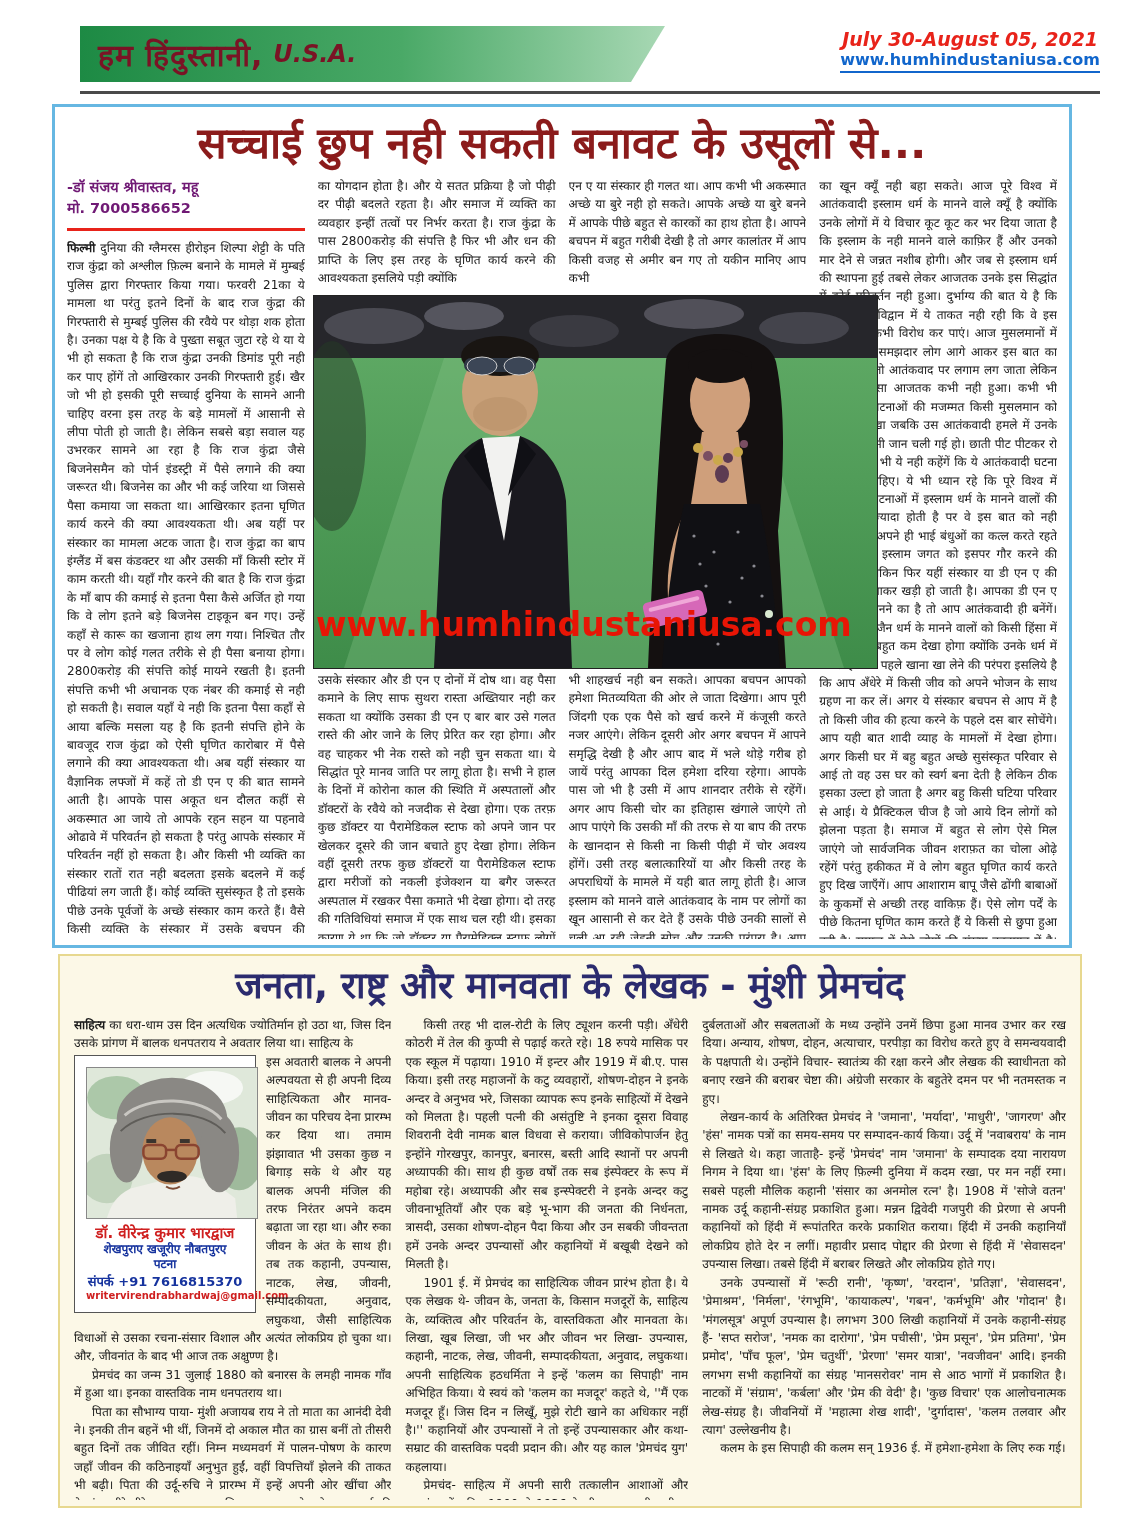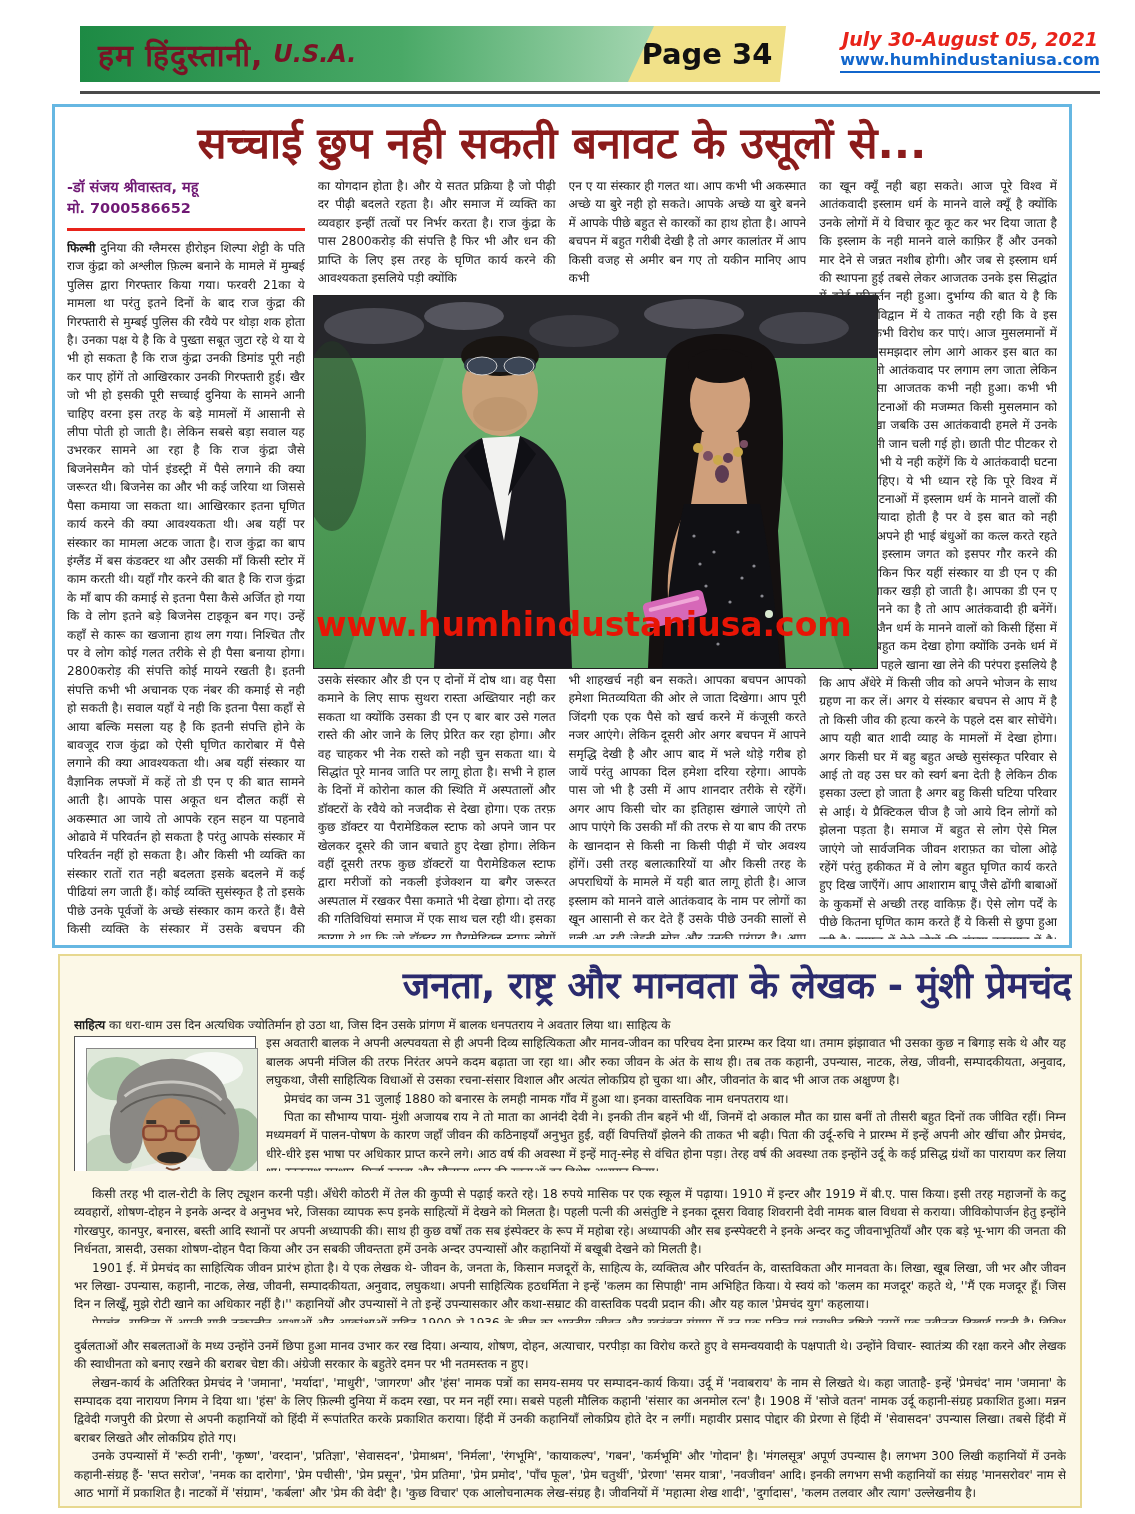--- a/index.html
+++ b/index.html
@@ -37,23 +37,23 @@
   .coltop { height:112px; overflow:hidden; margin-bottom:382px; }
   .photo { position:absolute; left:258px; top:120px; width:565px; height:374px;
     border:1px solid #222; background:#4f9e55; overflow:hidden; }
   .photo svg { display:block; }
   .watermark { position:absolute; left:2px; bottom:24px; width:100%;
     color:#e81505; font-size:33px; font-weight:800; letter-spacing:0px; white-space:nowrap; }
 
   
   .article2 { position:absolute; left:58px; top:954px; width:1024px; height:554px;
     background:#fcf8e7; border:2px solid #e7d88f; overflow:hidden; }
-  .a2-title { margin:6px 8px 2px; text-align:right; color:#2b2b6e;
+  .a2-title { margin:6px 8px 2px; text-align:center; color:#2b2b6e;
     font-size:37px; line-height:48px; font-weight:800; white-space:nowrap; overflow:hidden; }
-  .a2-body { display:flex; gap:14px; padding:4px 14px 0; height:488px; overflow:hidden;flex-direction:column; }
+  .a2-body { display:flex; gap:14px; padding:4px 14px 0; height:488px; overflow:hidden; }
   .a2col { min-width:0; overflow:hidden; }
   .a2c1 { flex:0 0 32%; }
   .a2c2 { flex:0 0 28.5%; }
   .a2c3 { flex:1 1 auto; }
   .indent { text-indent:18px; }
   .author-box { float:left; width:182px; margin:2px 10px 4px 0; border:1px solid #555;
     background:#fff; padding:11px; text-align:center; }
   .author-box svg { display:block; border:1px solid #888; }
   .cap-name { color:#cf1f1f; font-weight:bold; font-size:15px; margin-top:3px; }
   .cap-addr { color:#16339e; font-weight:bold; font-size:12px; line-height:15px; }
@@ -63,21 +63,20 @@
 </head>
 <body>
 
 <div class="page">
 
   <header class="masthead">
     <div class="brand-band">
       <span class="brand-hindi">हम हिंदुस्तानी,</span>
       <span class="brand-usa">U.S.A.</span>
     </div>
-    <div class="page-badge">Page 34</div>
     <div class="masthead-right">
       <div class="issue-date">July 30-August 05, 2021</div>
       <div class="site-url">www.humhindustaniusa.com</div>
     </div>
     <div class="masthead-rule"></div>
   </header>
 
   <section class="article1">
     <h1 class="a1-title">सच्चाई छुप नही सकती बनावट के उसूलों से...</h1>
     <div class="a1-body">

